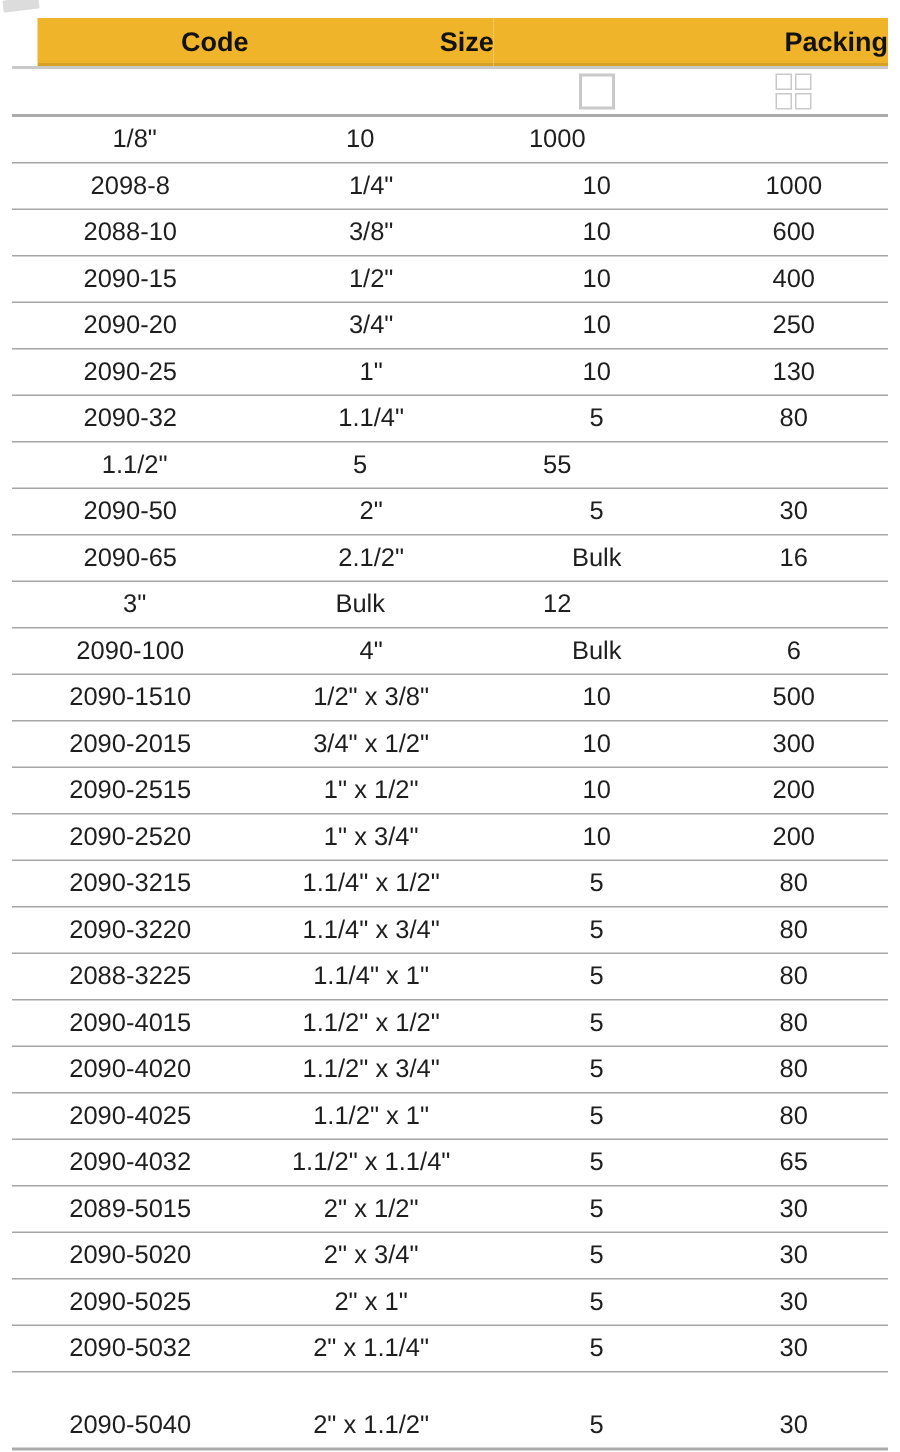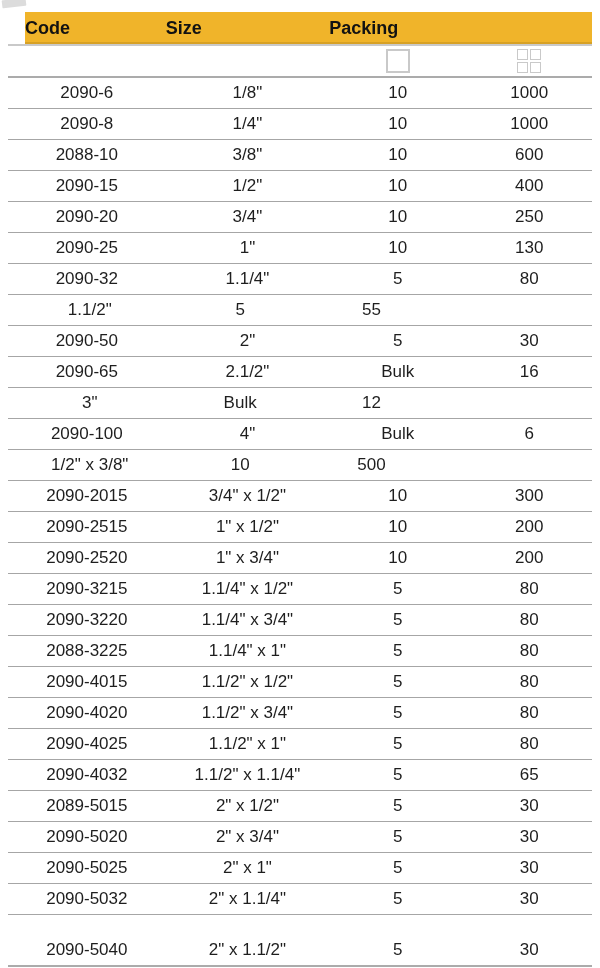--- a/index.html
+++ b/index.html
@@ -31,21 +31,21 @@
   .c-size{width:28%;}
   .c-p1{width:23.5%;}
   .c-p2{width:21.5%;}
   .c-pack{width:45%;}
   .thead{display:flex;height:32px;}
   .thead .spacer{width:17px;background:#ffffff;}
   .hc{
     background:var(--header-bg);
     color:var(--header-text);
     font-size:18px;font-weight:bold;
-    line-height:32px;text-align:left;
+    line-height:32px;text-align:right;
     box-shadow:inset 0 -2px 0 rgba(0,0,0,0.10);
   }
   .hc.c-code{width:calc(27% - 17px);}
   .head-shadow{height:2px;background:var(--header-shadow);}
   .iconrow{
     display:flex;height:30px;
     border-bottom:2px solid var(--section-line);
   }
   .iconrow .cell{display:flex;align-items:center;justify-content:center;}
   .box-icon{
@@ -100,27 +100,26 @@
             <i></i>
             <i></i>
             <i></i>
             <i></i>
           </span>
       </div>
     </div>
 
     <div id="rows">
         <div class="row">
-          <div class="cell c-code">2090-6</div>
           <div class="cell c-size">1/8"</div>
           <div class="cell c-p1">10</div>
           <div class="cell c-p2">1000</div>
         </div>
         <div class="row">
-          <div class="cell c-code">2090-8</div>
+          <div class="cell c-code">2098-8</div>
           <div class="cell c-size">1/4"</div>
           <div class="cell c-p1">10</div>
           <div class="cell c-p2">1000</div>
         </div>
         <div class="row">
           <div class="cell c-code">2088-10</div>
           <div class="cell c-size">3/8"</div>
           <div class="cell c-p1">10</div>
           <div class="cell c-p2">600</div>
         </div>
@@ -170,20 +169,21 @@
           <div class="cell c-p1">Bulk</div>
           <div class="cell c-p2">12</div>
         </div>
         <div class="row">
           <div class="cell c-code">2090-100</div>
           <div class="cell c-size">4"</div>
           <div class="cell c-p1">Bulk</div>
           <div class="cell c-p2">6</div>
         </div>
         <div class="row">
+          <div class="cell c-code">2090-1510</div>
           <div class="cell c-size">1/2" x 3/8"</div>
           <div class="cell c-p1">10</div>
           <div class="cell c-p2">500</div>
         </div>
         <div class="row">
           <div class="cell c-code">2090-2015</div>
           <div class="cell c-size">3/4" x 1/2"</div>
           <div class="cell c-p1">10</div>
           <div class="cell c-p2">300</div>
         </div>

